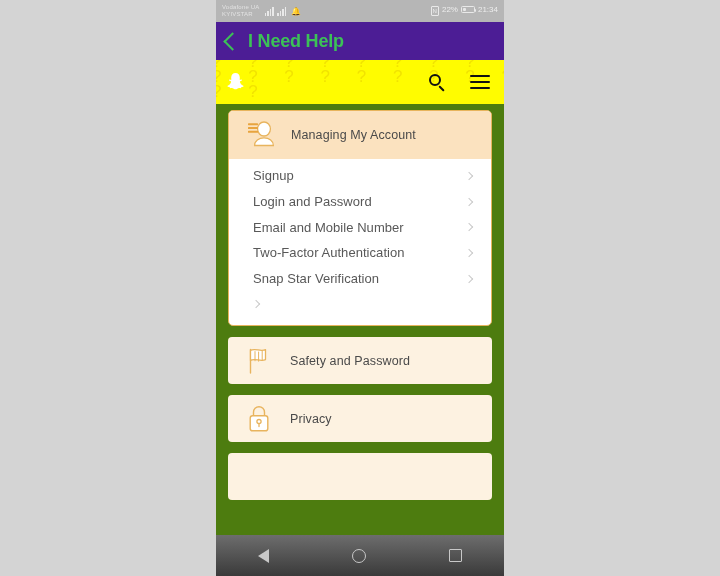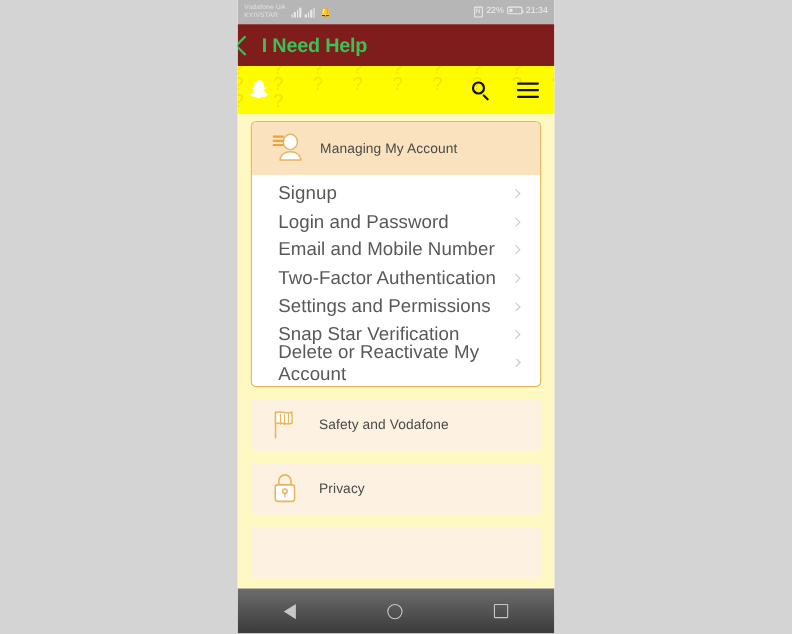--- a/index.html
+++ b/index.html
@@ -40,22 +40,22 @@
   }
   .batt{
     width:14px;height:7px;border:1px solid #e9e9e9;border-radius:1.5px;
     position:relative;box-sizing:border-box;
   }
   .batt::after{content:"";position:absolute;right:-2.5px;top:1.5px;width:1.5px;height:3px;background:#e9e9e9;border-radius:0 1px 1px 0;}
   .batt i{position:absolute;left:1px;top:1px;bottom:1px;width:22%;background:#e9e9e9;border-radius:1px;}
 
   
   .titlebar{
-    height:38px;background:#7f1d1d;display:flex;align-items:center;
-    box-sizing:border-box;gap:9px;
+    height:38px;background:#4c1d95;display:flex;align-items:center;
+    padding-left:10px;box-sizing:border-box;gap:9px;
   }
   .back-chevron{
     width:11px;height:11px;border-left:2.6px solid #3cc157;border-bottom:2.6px solid #3cc157;
     transform:rotate(45deg);
   }
   .page-title{
     color:#3cc157;font-size:18px;font-weight:700;letter-spacing:-.2px;
   }
 
   
@@ -81,21 +81,21 @@
   .search-icon .handle{
     position:absolute;left:10px;top:11px;width:7px;height:2.2px;background:#111;
     transform:rotate(45deg);transform-origin:left center;border-radius:1px;
   }
   .menu-icon{width:20px;display:flex;flex-direction:column;gap:3.5px;}
   .menu-icon i{display:block;height:2.4px;background:#111;border-radius:1px;}
 
   
   .content{
     position:absolute;left:0;top:104px;right:0;bottom:41px;
-    background:#fef9c3;overflow:hidden;
+    background:#4d7c0f;overflow:hidden;
   }
 
   
   .card-open{
     margin:6px 12px 0 12px;
     border:1.4px solid #e7b45c;border-radius:5px;
     background:#fff;overflow:hidden;
   }
   .card-head{
     display:flex;align-items:center;gap:14px;
@@ -103,21 +103,21 @@
     background:#fbe2bf;
   }
   .card-title{color:#4a4a4a;font-size:12.5px;letter-spacing:.1px;}
   .cat-icon{width:34px;height:30px;flex:0 0 34px;display:flex;align-items:center;justify-content:center;}
 
   .list{padding:4px 0 8px 0;}
   .list-item{
     display:flex;align-items:center;justify-content:space-between;
     height:25.7px;padding:0 17px 0 24px;box-sizing:border-box;
   }
-  .list-label{color:#585858;font-size:17px;letter-spacing:.05px;}
+  .list-label{color:#585858;font-size:13px;letter-spacing:.05px;}
   .item-chevron{
     width:5px;height:5px;border-top:1.3px solid #c9c9c9;border-right:1.3px solid #c9c9c9;
     transform:rotate(45deg);margin-right:2px;
   }
 
   
   .card-closed{
     margin:11px 12px 0 12px;
     background:#fdf2e1;border-radius:4px;
     display:flex;align-items:center;gap:14px;
@@ -225,43 +225,38 @@
           </div>
           <div class="list-item">
             <span class="list-label">Email and Mobile Number</span>
             <span class="item-chevron"></span>
           </div>
           <div class="list-item">
             <span class="list-label">Two-Factor Authentication</span>
             <span class="item-chevron"></span>
           </div>
           <div class="list-item">
-            <span class="list-label">Settings and Permissions</span>
-            <span class="item-chevron"></span>
-          </div>
-          <div class="list-item">
             <span class="list-label">Snap Star Verification</span>
             <span class="item-chevron"></span>
           </div>
           <div class="list-item">
-            <span class="list-label">Delete or Reactivate My Account</span>
             <span class="item-chevron"></span>
           </div>
         </div>
       </div>
 
       <div class="card-closed">
         <span class="cat-icon">
           <svg viewBox="0 0 34 30" width="34" height="30" aria-hidden="true">
             <path d="M8.5 3.5 L8.5 27" stroke="#e8b45e" stroke-width="1.4" fill="none" stroke-linecap="round"></path>
             <path d="M8.5 4.4 C13 1.6 18.5 6.2 23.5 3.6 L23.5 13.6 C18.5 16.2 13 11.6 8.5 14.4 Z" fill="#fff" stroke="#e8b45e" stroke-width="1.3" stroke-linejoin="round"></path>
             <path d="M20.2 4.6 L20.2 14.8 M16.6 5.6 L16.6 15.6 M13 5.2 L13 15.2" stroke="#e8b45e" stroke-width="1" fill="none"></path>
           </svg>
         </span>
-        <span class="card-title">Safety and Vodafone</span>
+        <span class="card-title">Safety and Password</span>
       </div>
 
       <div class="card-closed">
         <span class="cat-icon">
           <svg viewBox="0 0 34 30" width="34" height="30" aria-hidden="true">
             <path d="M11.5 12 L11.5 8.2 a5.5 5.5 0 0 1 11 0 L22.5 12" fill="none" stroke="#e8b45e" stroke-width="1.4"></path>
             <rect x="8.2" y="11.8" width="17.6" height="15" rx="2.4" fill="#fff" stroke="#e8b45e" stroke-width="1.4"></rect>
             <circle cx="17" cy="17.6" r="2.1" fill="none" stroke="#e8b45e" stroke-width="1.3"></circle>
             <path d="M17 19.4 L17 22.6" stroke="#e8b45e" stroke-width="1.3" stroke-linecap="round"></path>
           </svg>

